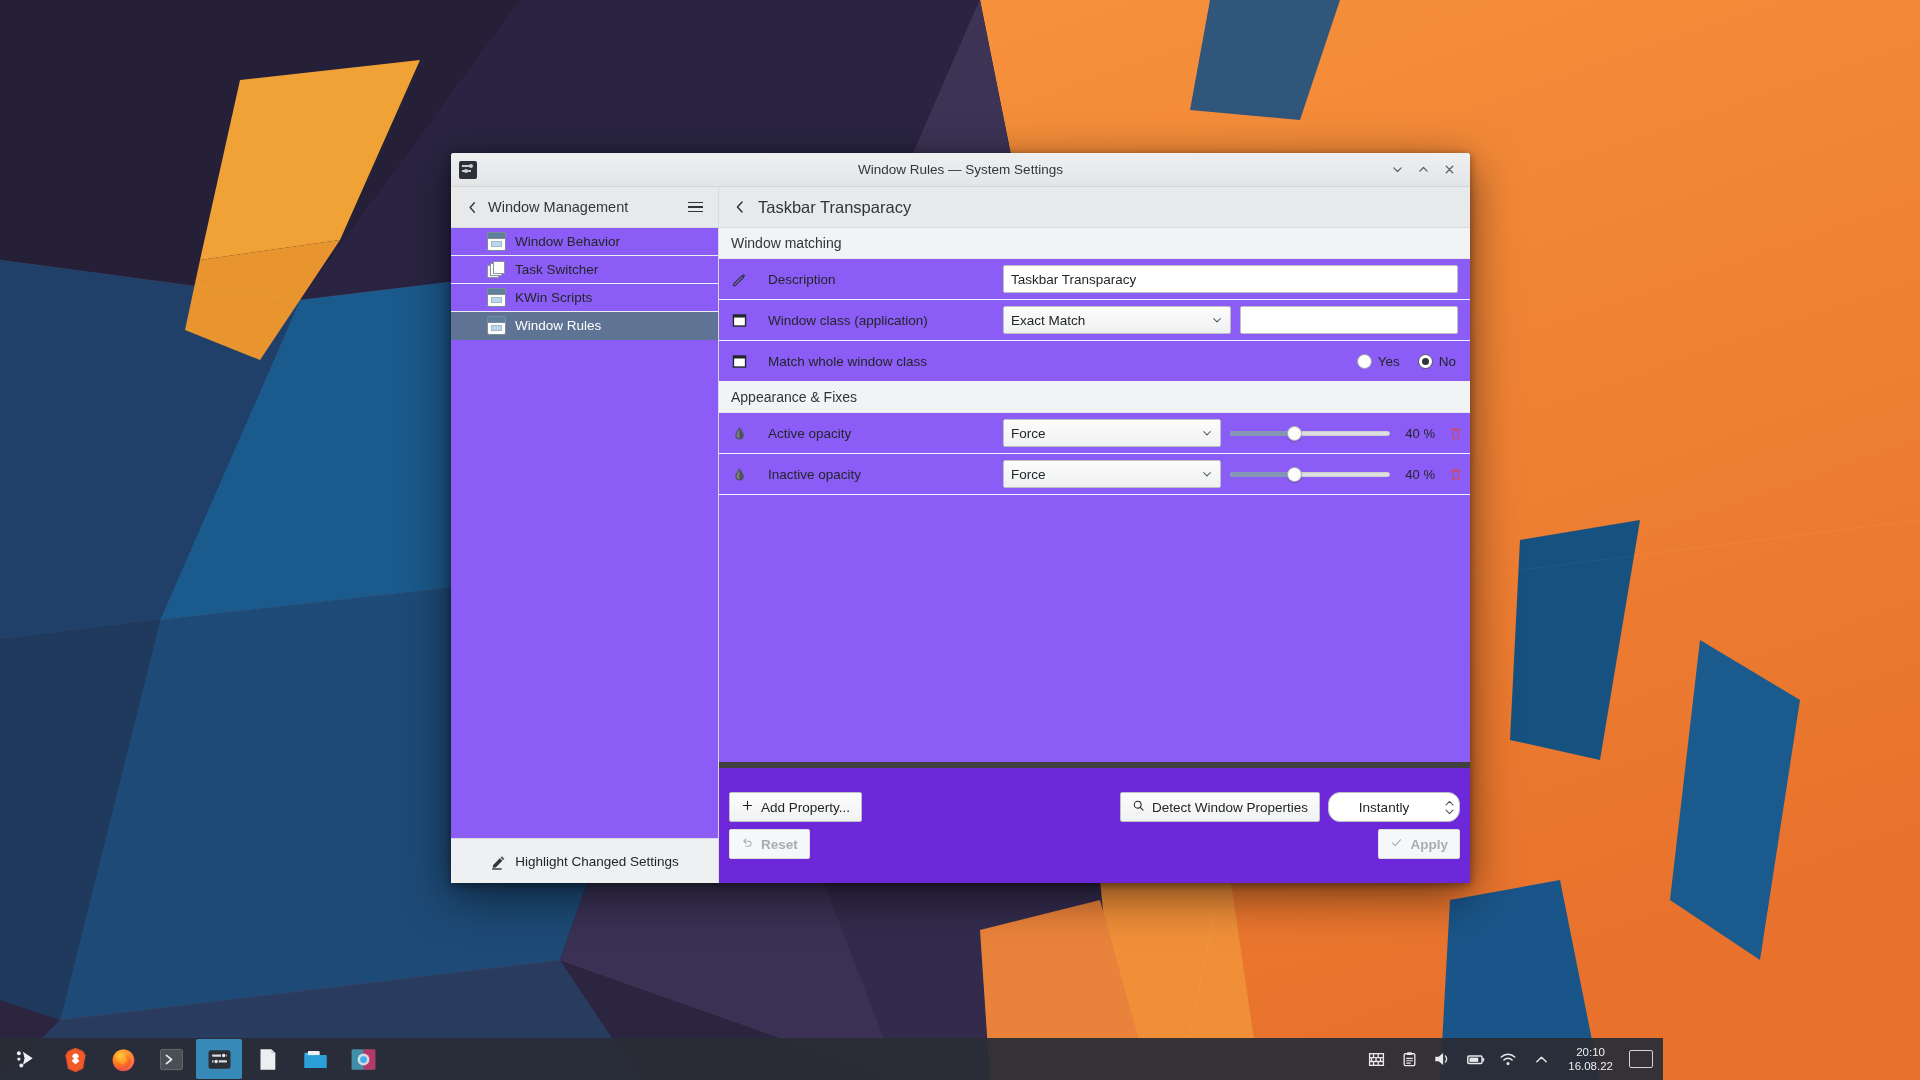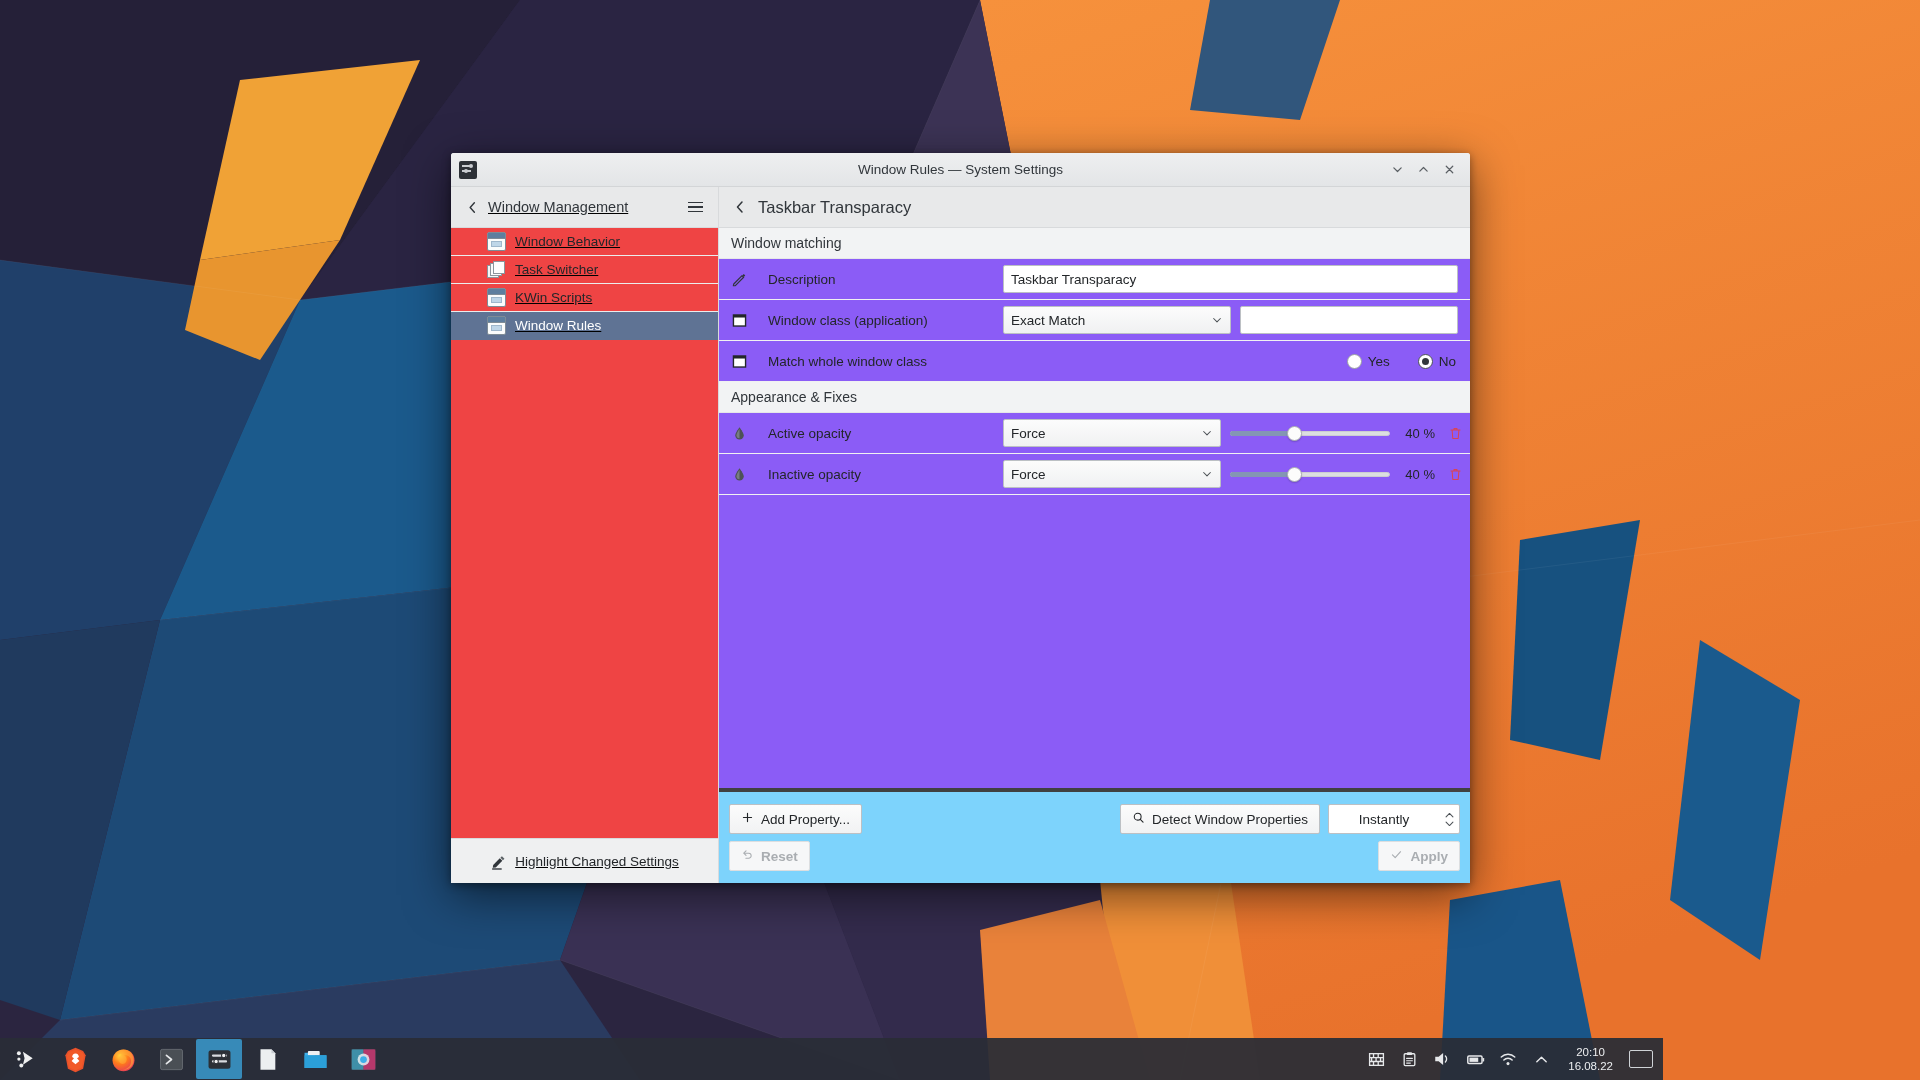--- a/index.html
+++ b/index.html
@@ -61,24 +61,23 @@
     color: #5a5f64; cursor: pointer; border-radius: 3px;
   }
   .win-btn svg { display: block; }
 
   
   #win-body { flex: 1; display: flex; min-height: 0; }
 
   
   #sidebar {
     width: 268px; flex: 0 0 268px;
-    background: #ef4444;
+    background: #8b5cf6;
     display: flex; flex-direction: column;
     border-right: 1px solid #d8dadc;
-    text-decoration: underline;
   }
   #sb-header {
     height: 41px; flex: 0 0 41px;
     background: #e8e9ea;
     border-bottom: 1px solid #d8dadc;
     display: flex; align-items: center; padding: 0 10px;
   }
   .back-chevron {
     width: 22px; height: 22px; display: flex; align-items: center; justify-content: center;
     color: #31363b; cursor: pointer; flex: 0 0 22px;
@@ -173,21 +172,21 @@
 
   .combo {
     height: 28px; border: 1px solid #bcc0c4; border-radius: 2px;
     background: linear-gradient(#fcfcfc,#f0f1f2);
     display: flex; align-items: center; padding: 0 7px;
     font-size: 13.5px; color: #232629; cursor: pointer; position: relative;
   }
   .combo .cv { flex: 1; white-space: nowrap; overflow: hidden; }
   .combo .chev { color: #4d5257; display: flex; align-items: center; }
 
-  .radio-grp { margin-left: auto; display: flex; align-items: center; gap: 28px; padding-right: 2px; }
+  .radio-grp { margin-left: auto; display: flex; align-items: center; gap: 18px; padding-right: 2px; }
   .radio-opt { display: flex; align-items: center; gap: 6px; font-size: 13.5px; color: #232629; cursor: pointer; }
   .radio {
     width: 15px; height: 15px; border-radius: 50%;
     border: 1.5px solid #9a9fa4; background: #fff; position: relative;
   }
   .radio.on { border-color: #4d5257; }
   .radio.on::after {
     content: ""; position: absolute; left: 3px; top: 3px;
     width: 7px; height: 7px; border-radius: 50%; background: #31363b;
   }
@@ -206,35 +205,35 @@
     position: absolute; width: 15px; height: 15px; border-radius: 50%;
     background: #fcfcfc; border: 1px solid #a9adb1;
     box-shadow: 0 1px 1.5px rgba(0,0,0,.18);
     cursor: pointer;
   }
   .pct { font-size: 13px; color: #232629; width: 36px; text-align: right; }
   .trash { width: 22px; height: 22px; display: flex; align-items: center; justify-content: center; cursor: pointer; }
 
   
   #main-bottom {
-    flex: 0 0 auto; background: #7dd3fc; border-top: 4px solid #404040;
-    padding: 12px 10px;
+    flex: 0 0 auto; background: #6d28d9; border-top: 6px solid #404040;
+    padding: 24px 10px;
   }
   .bb-row { display: flex; align-items: center; gap: 8px; }
   .bb-row + .bb-row { margin-top: 7px; font-weight: bold; }
   .btn {
     height: 30px; border: 1px solid #bcc0c4; border-radius: 2px;
     background: linear-gradient(#fcfcfc,#f1f2f3);
     display: inline-flex; align-items: center; justify-content: center; gap: 7px;
     padding: 0 11px; font-size: 13.5px; color: #232629; cursor: pointer;
     white-space: nowrap;
   }
   .btn.disabled { color: #a9adb1; border-color: #dcdee0; background: #f6f7f8; cursor: default; }
   .spin {
-    height: 30px; width: 132px; border: 1px solid #bcc0c4; border-radius: 2px;
+    height: 30px; width: 132px; border: 1px solid #bcc0c4; border-radius: 12px;
     background: #fff; display: flex; align-items: center; cursor: pointer;
   }
   .spin .sv { flex: 1; text-align: center; font-size: 13.5px; color: #232629; }
   .spin .arrows {
     width: 20px; display: flex; flex-direction: column; align-items: center; justify-content: center;
     gap: 1px; color: #4d5257;
   }
   .spacer { flex: 1; }
 
   

